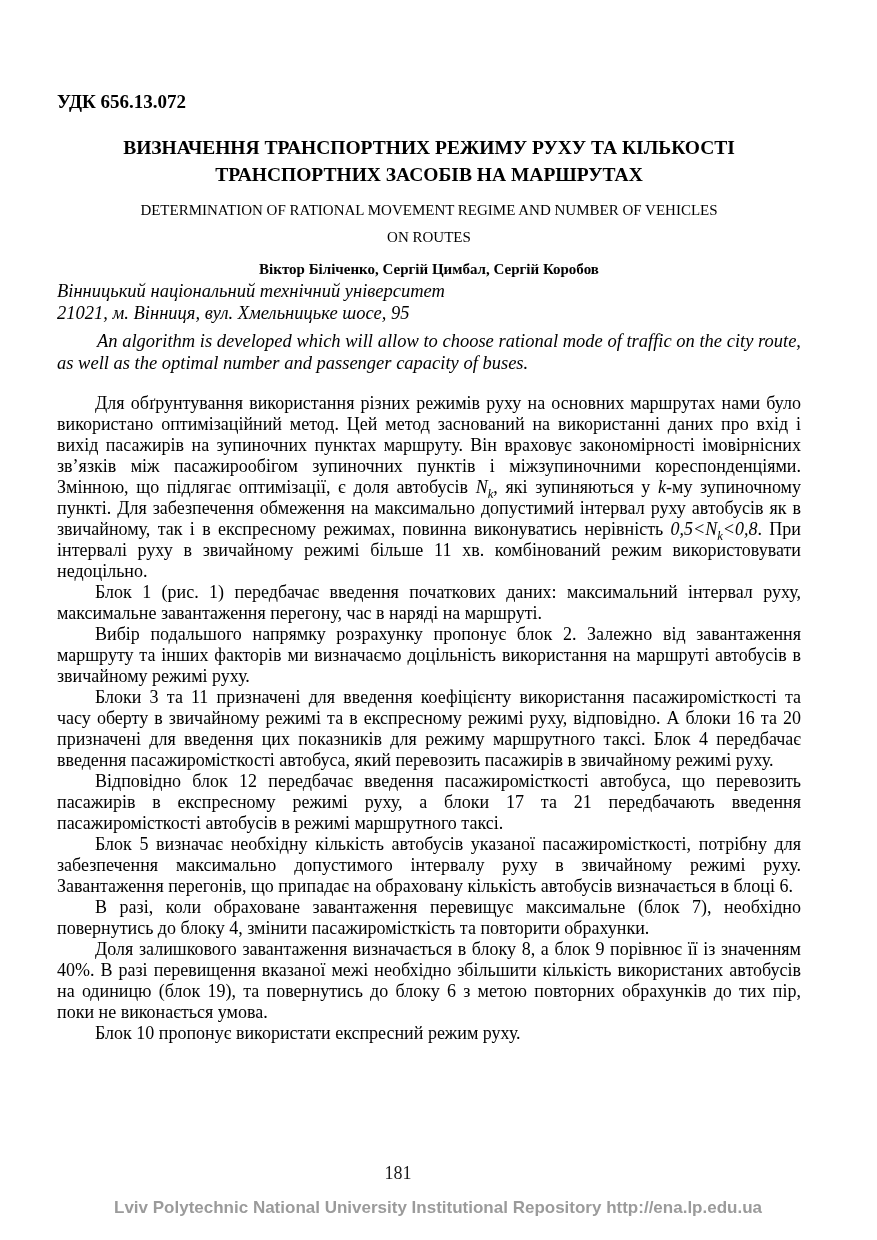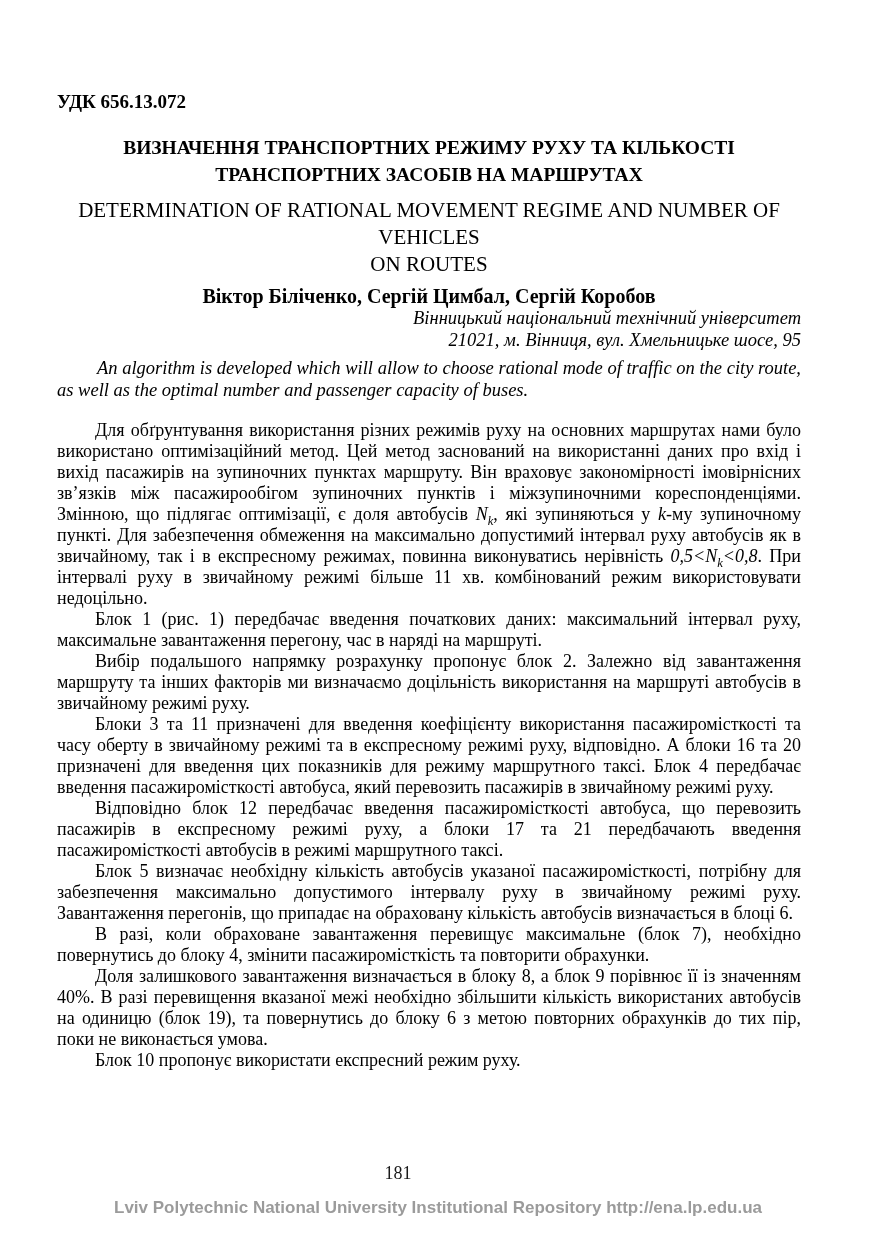--- a/index.html
+++ b/index.html
@@ -30,36 +30,36 @@
   }
   .title-uk {
     margin-top: 22px;
     font-size: 19.5px;
     font-weight: bold;
     text-align: center;
     line-height: 27px;
   }
   .title-en {
     margin-top: 9px;
-    font-size: 21px;
+    font-size: 15px;
     font-weight: normal;
     text-align: center;
     line-height: 27px;
   }
   .authors {
     margin-top: 7px;
-    font-size: 20px;
+    font-size: 15px;
     font-weight: bold;
     text-align: center;
     line-height: 22px;
   }
   .affiliation, .address {
     font-size: 18.5px;
     font-style: italic;
-    text-align: right;
+    text-align: left;
     line-height: 22px;
   }
   .abstract {
     margin-top: 6px;
     font-size: 18.5px;
     font-style: italic;
     text-align: justify;
     line-height: 22px;
     text-indent: 40px;
   }

